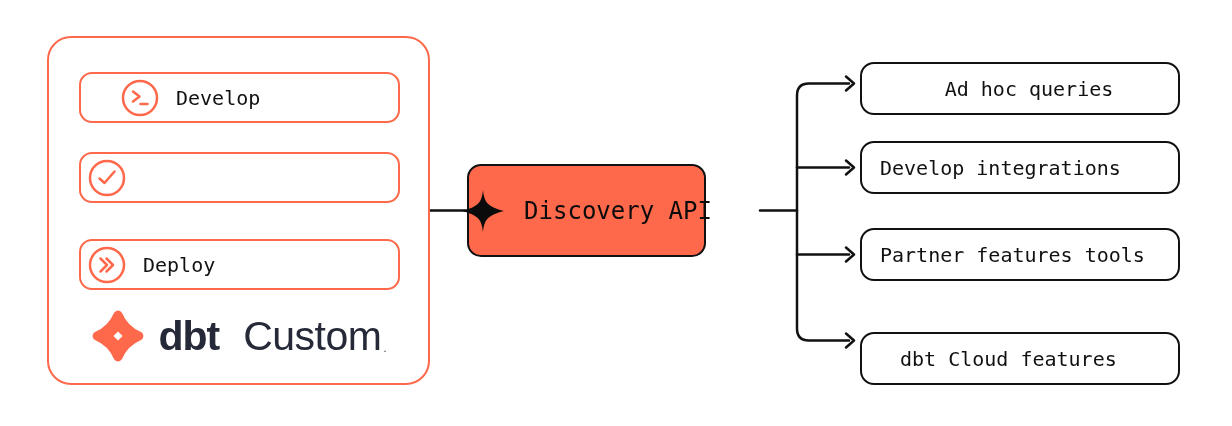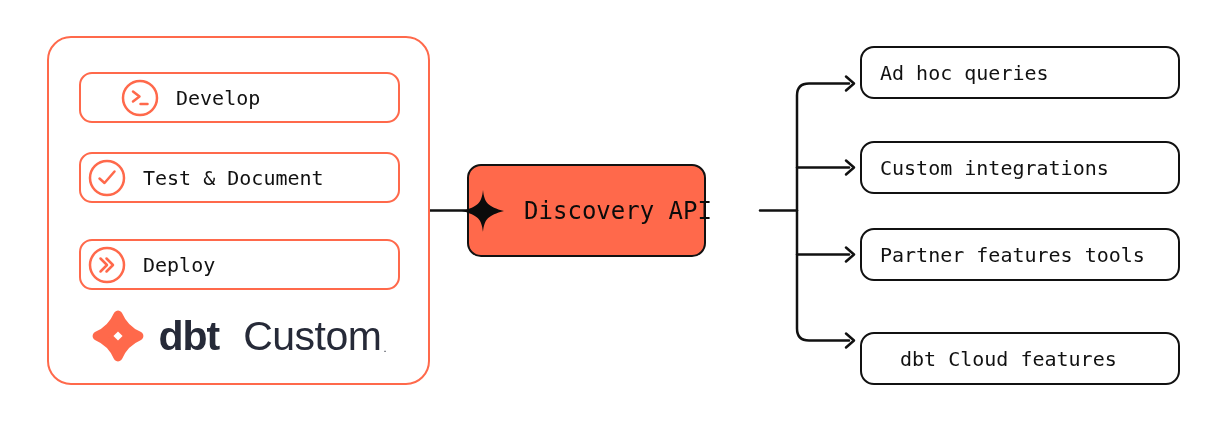--- a/index.html
+++ b/index.html
@@ -75,21 +75,21 @@
 
   
   .consumer-box{
     position:absolute;left:860px;width:320px;height:53px;
     border:2px solid var(--ink);
     border-radius:14px;
     background:var(--background);
     display:flex;align-items:center;
     padding-left:18px;
   }
-  .consumer-box.c1{top:46px;}
+  .consumer-box.c1{top:62px;justify-content:center;}
   .consumer-box.c2{top:141px;}
   .consumer-box.c3{top:228px;}
   .consumer-box.c4{top:332px;padding-left:38px;}
   .consumer-label{font-size:20px;font-weight:500;color:var(--ink);white-space:nowrap;}
 
   
   .wires{position:absolute;left:0;top:0;width:1232px;height:426px;pointer-events:none;}
   .wires .wire{
     stroke:var(--ink);stroke-width:2.5;fill:none;
     stroke-linecap:round;stroke-linejoin:round;
@@ -126,21 +126,20 @@
         <path class="stroke" d="M19.5 25 H26.5"></path>
       </svg>
       <span class="stage-label">Develop</span>
     </div>
 
     <div class="stage-row r2">
       <svg class="stage-icon" viewBox="0 0 38 38">
         <circle class="stroke" cx="19" cy="19" r="17"></circle>
         <path class="stroke" d="M11.5 19.5 L16.5 24 L26.5 12.5"></path>
       </svg>
-      <span class="stage-label">Test &amp; Document</span>
     </div>
 
     <div class="stage-row r3">
       <svg class="stage-icon" viewBox="0 0 38 38">
         <circle class="stroke" cx="19" cy="19" r="17"></circle>
         <path class="stroke" d="M12.5 12.5 L19 19 L12.5 25.5"></path>
         <path class="stroke" d="M18.5 12.5 L25 19 L18.5 25.5"></path>
       </svg>
       <span class="stage-label">Deploy</span>
     </div>
@@ -162,21 +161,21 @@
     <svg class="sparkle" viewBox="0 0 44 44">
       <path d="M22 1 C23.3 13.8 27 17.7 43 22 C27 26.3 23.3 30.2 22 43 C20.7 30.2 17 26.3 1 22 C17 17.7 20.7 13.8 22 1 Z"></path>
     </svg>
     <span class="hub-label">Discovery API</span>
   </div>
 
   <div class="consumer-box c1">
     <span class="consumer-label">Ad hoc queries</span>
   </div>
   <div class="consumer-box c2">
-    <span class="consumer-label">Custom integrations</span>
+    <span class="consumer-label">Develop integrations</span>
   </div>
   <div class="consumer-box c3">
     <span class="consumer-label">Partner features tools</span>
   </div>
   <div class="consumer-box c4">
     <span class="consumer-label">dbt Cloud features</span>
   </div>
 
 </div>
 

